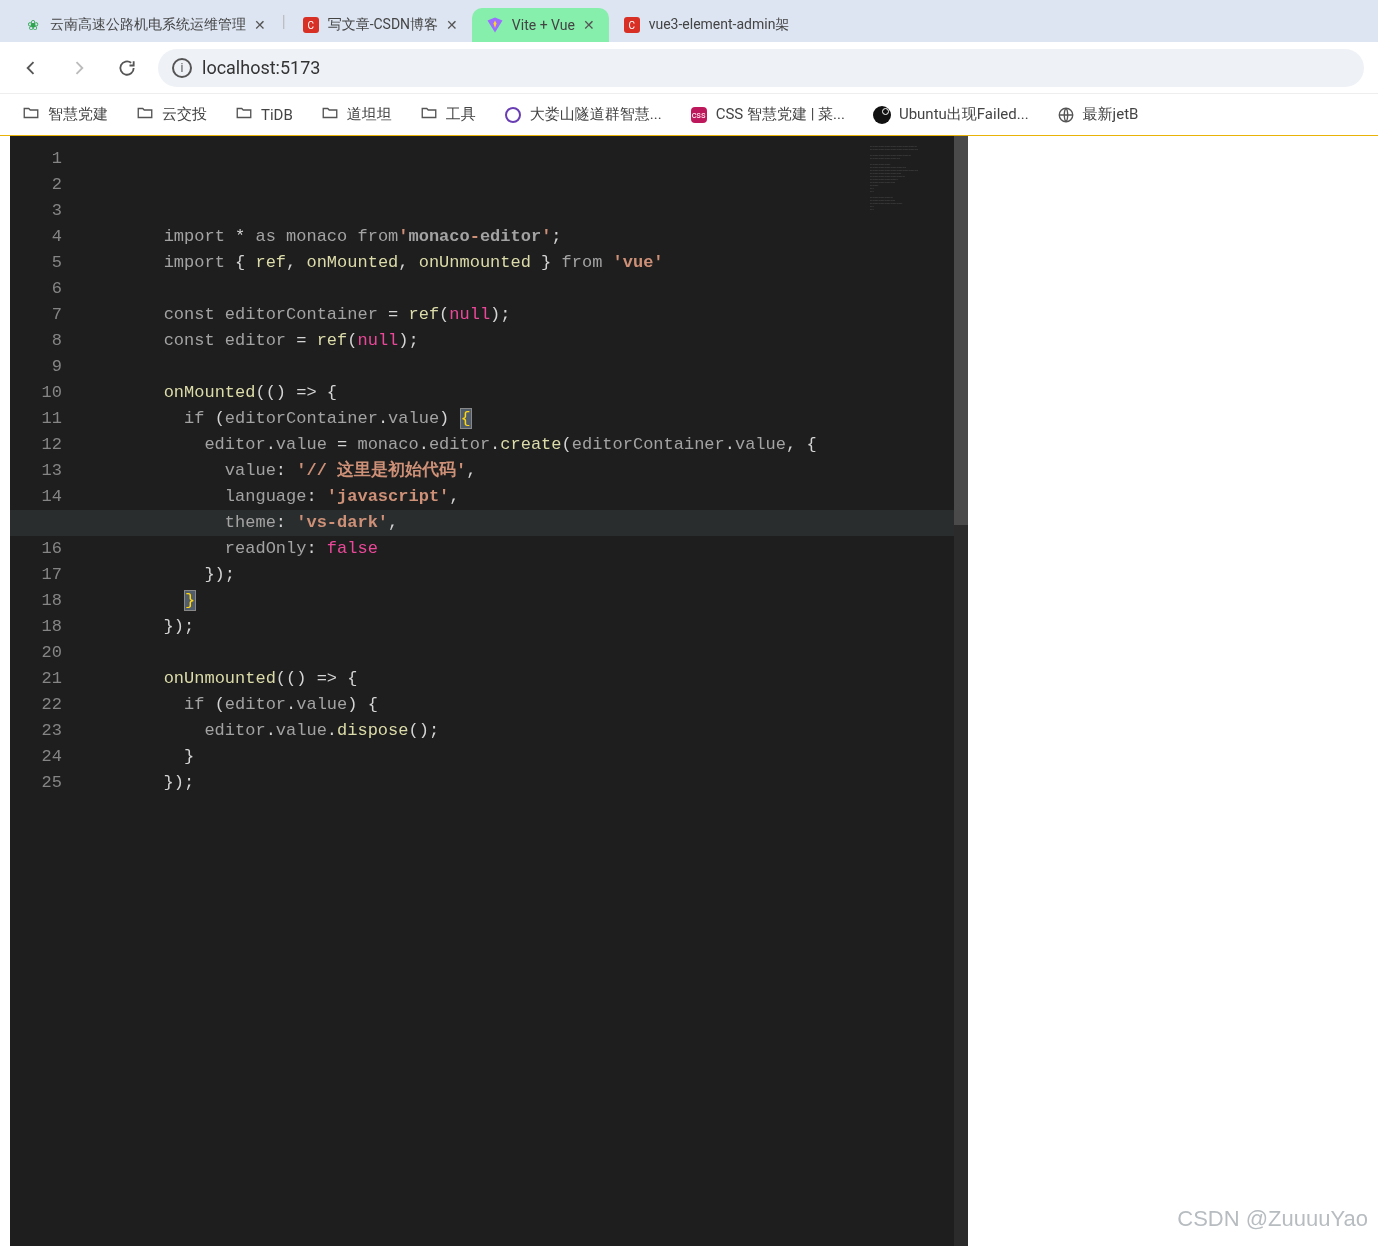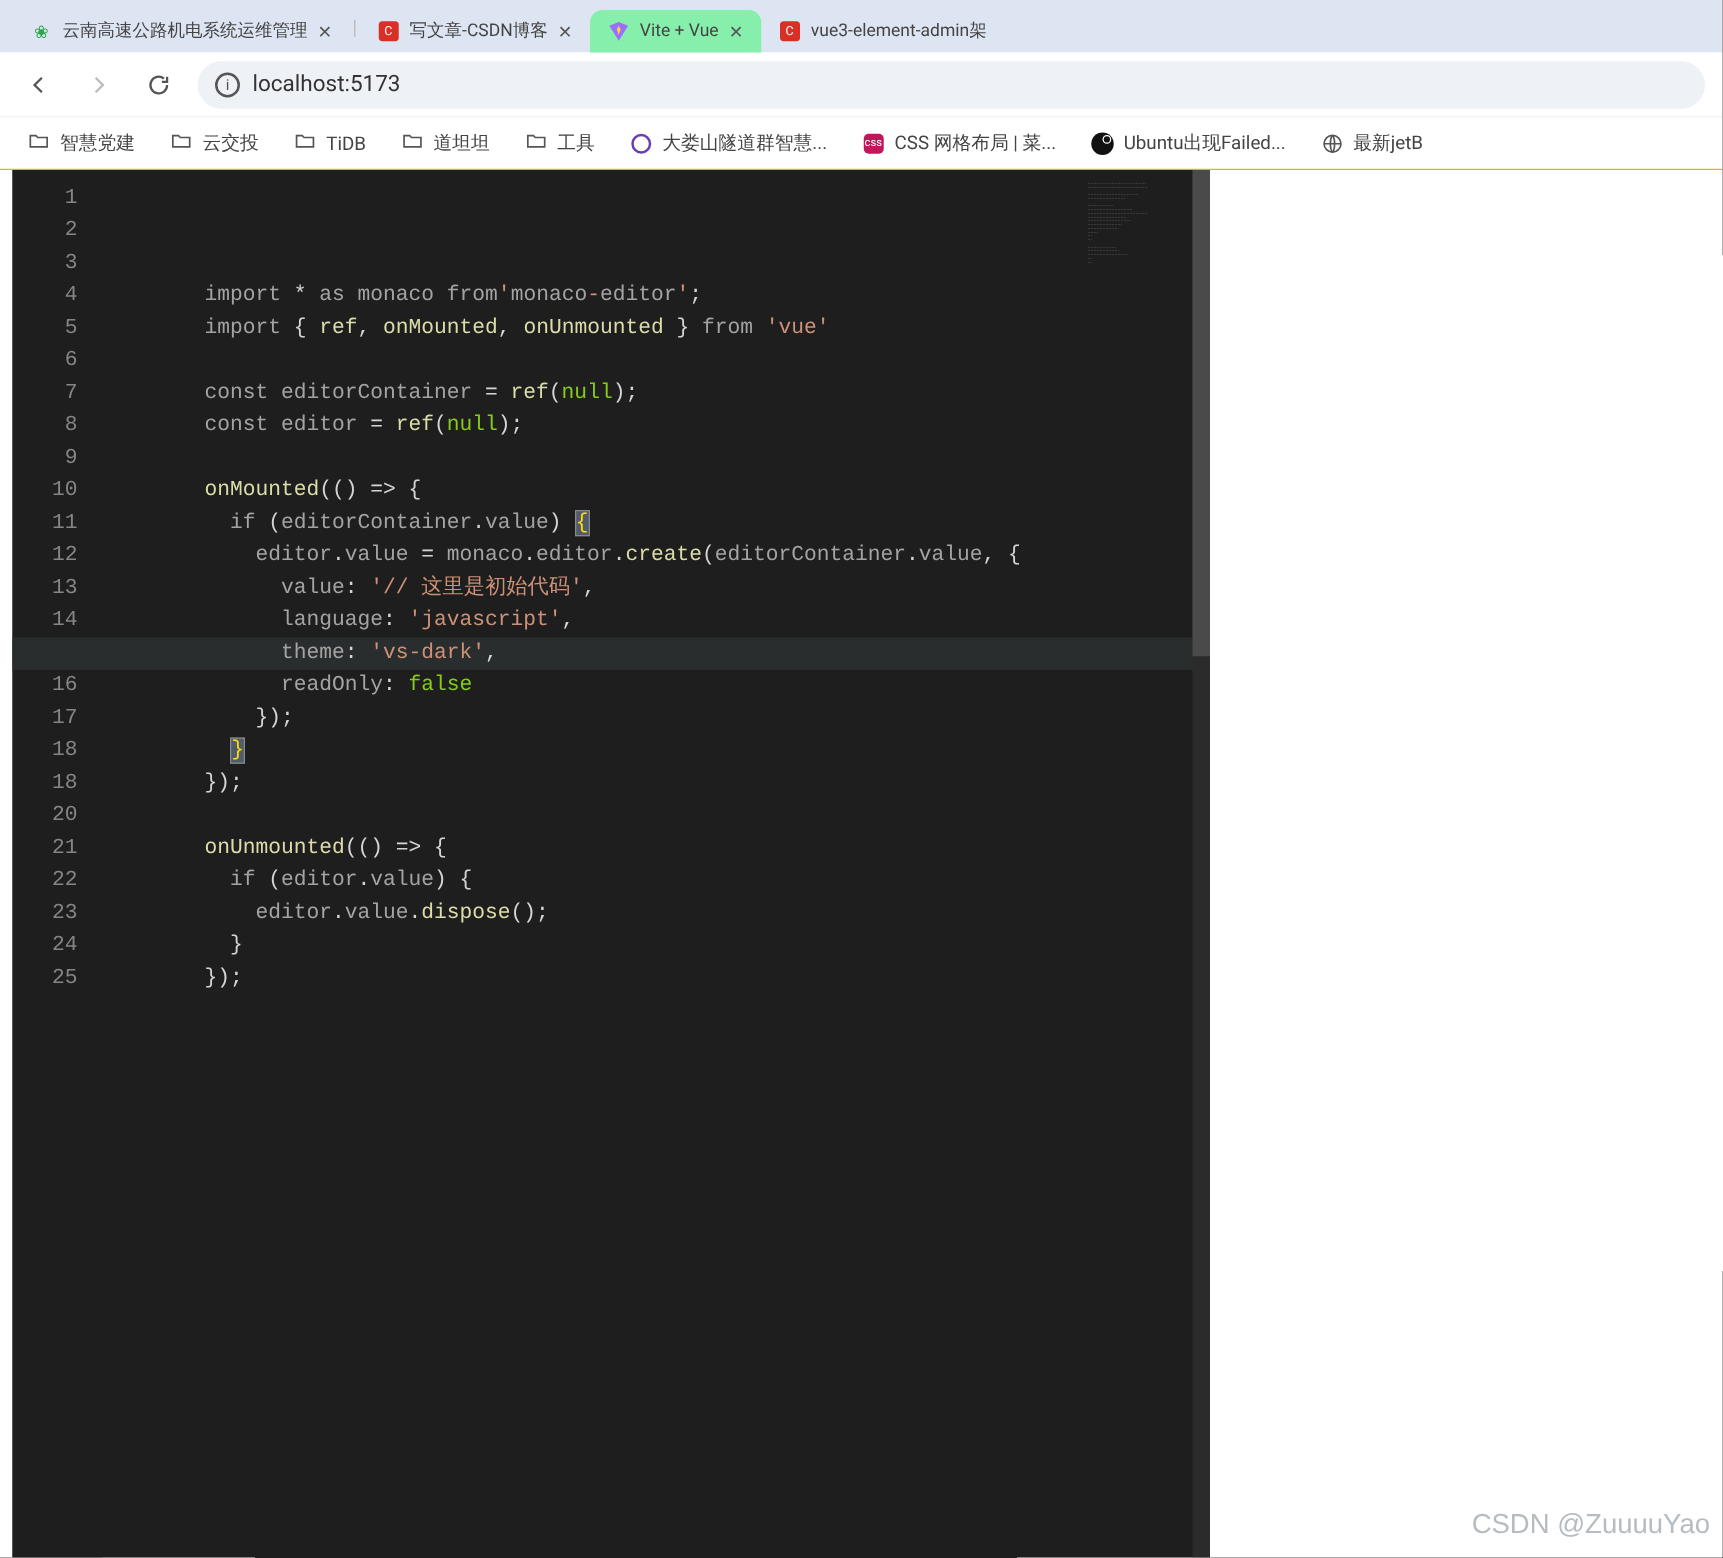--- a/index.html
+++ b/index.html
@@ -146,24 +146,24 @@
       position:absolute;
       left:0; right:0;
       height:26px;
       background:#2a2d2e;
       top:calc(10px + 26px * 14);
       z-index:0;
     }
     .code-lines { position:relative; z-index:1; }
     
     .kw { color:#a3a3a3; } 
-    .kw2 { color:#84cc16; } 
+    .kw2 { color:#ec4899; } 
     .fn { color:#dcdcaa; }
     .var { color:#a3a3a3; }
-    .str { color:#ce9178; }
+    .str { color:#ce9178;font-weight:bold; }
     .brace { color:#ffd710; }
     .brace-match {
       border:1px solid #888;
       background:#515c6a;
     }
     .watermark {
       position:absolute;
       right:10px;
       bottom:14px;
       font-size:22px;
@@ -264,21 +264,21 @@
   <div class="bookmark">
     <span class="bm-icon">
         <span class="bm-blue"></span>
       </span>
     <span>大娄山隧道群智慧...</span>
   </div>
   <div class="bookmark">
     <span class="bm-icon">
         <span class="bm-green">css</span>
       </span>
-    <span>CSS 网格布局 | 菜...</span>
+    <span>CSS 智慧党建 | 菜...</span>
   </div>
   <div class="bookmark">
     <span class="bm-icon">
         <span class="bm-dark"></span>
       </span>
     <span>Ubuntu出现Failed...</span>
   </div>
   <div class="bookmark">
     <span class="bm-icon bm-globe">
         <svg viewBox="0 0 24 24" fill="none" stroke="#555" stroke-width="1.8">

